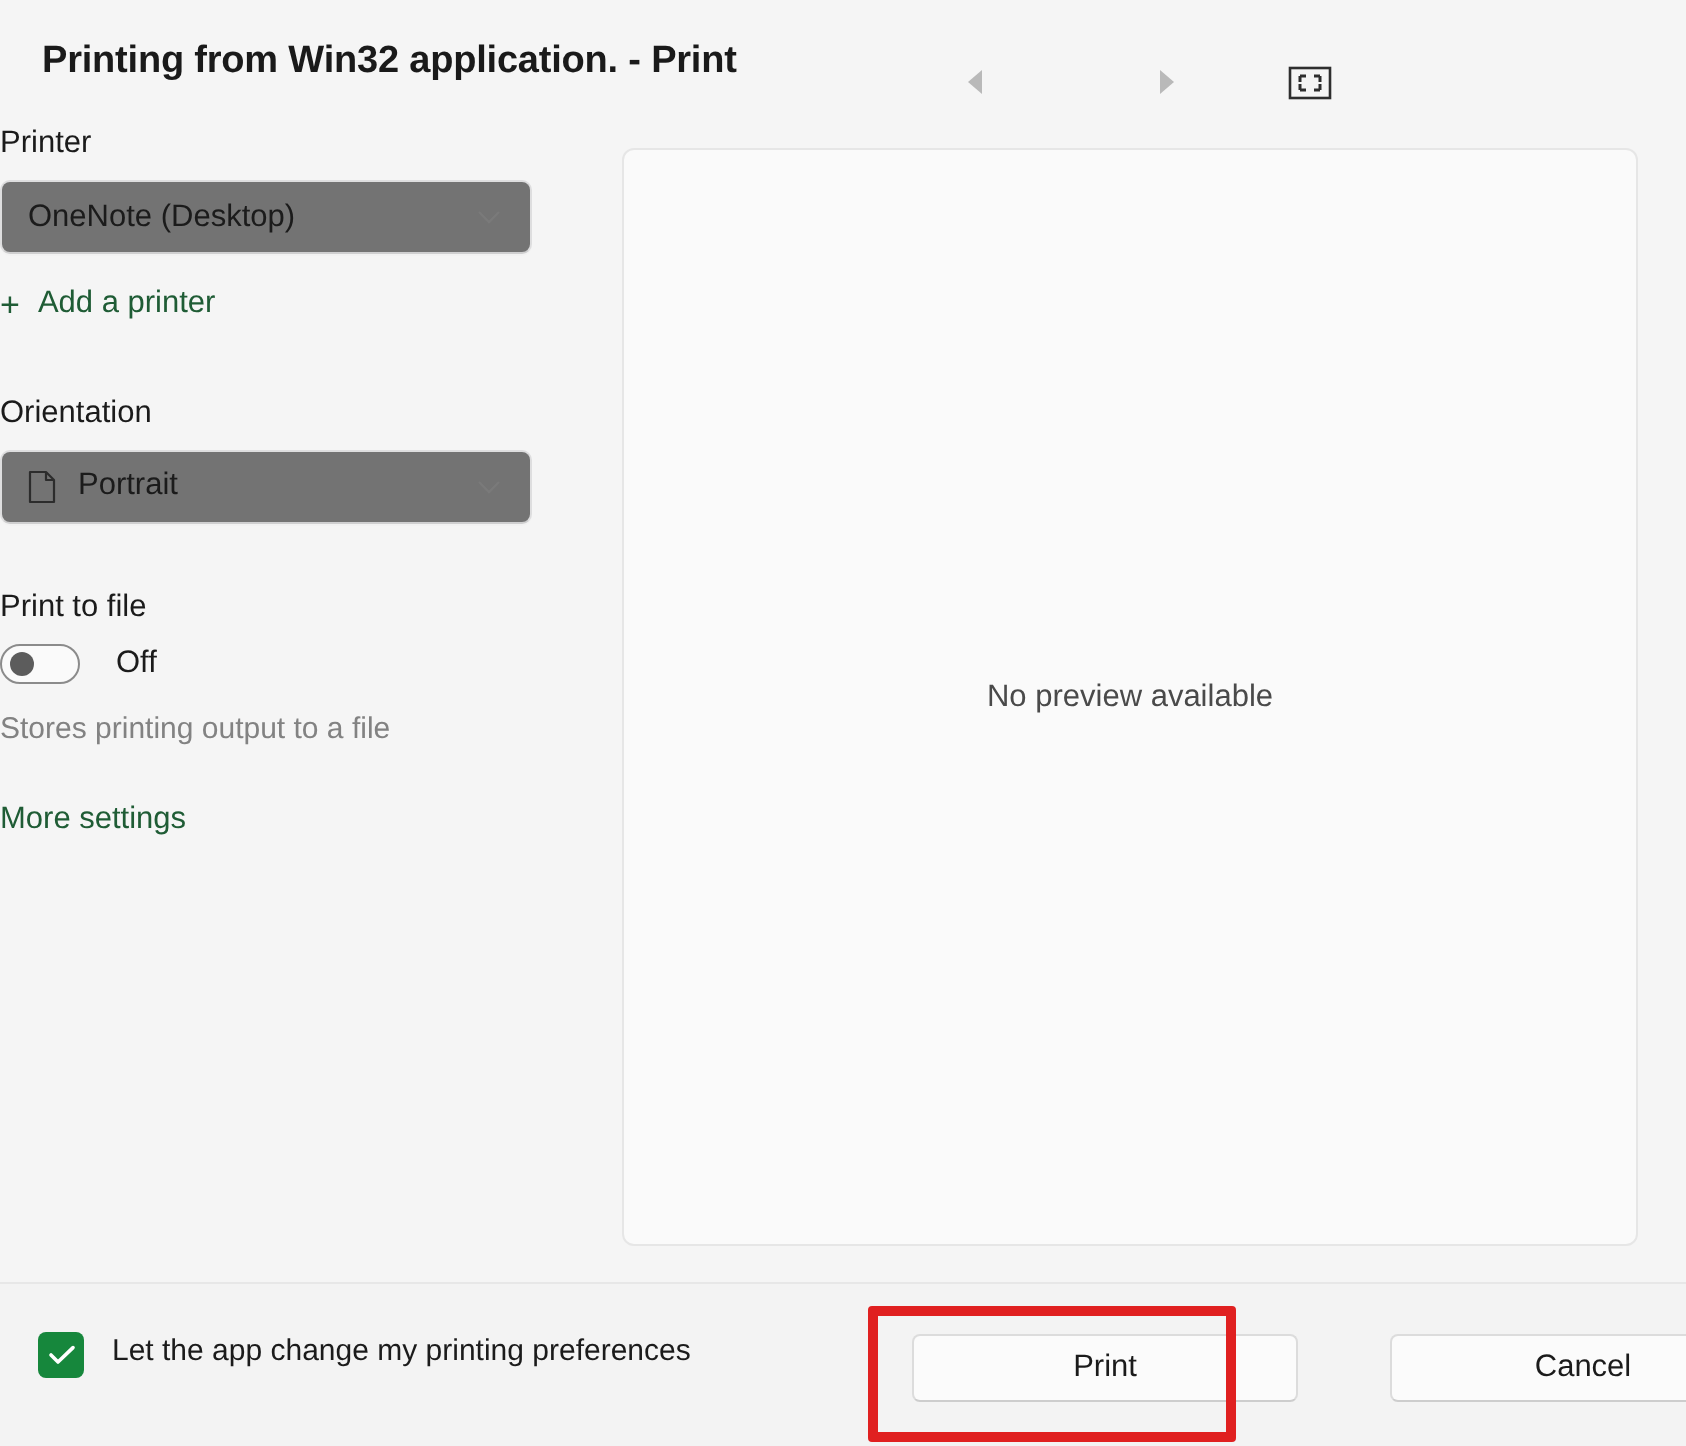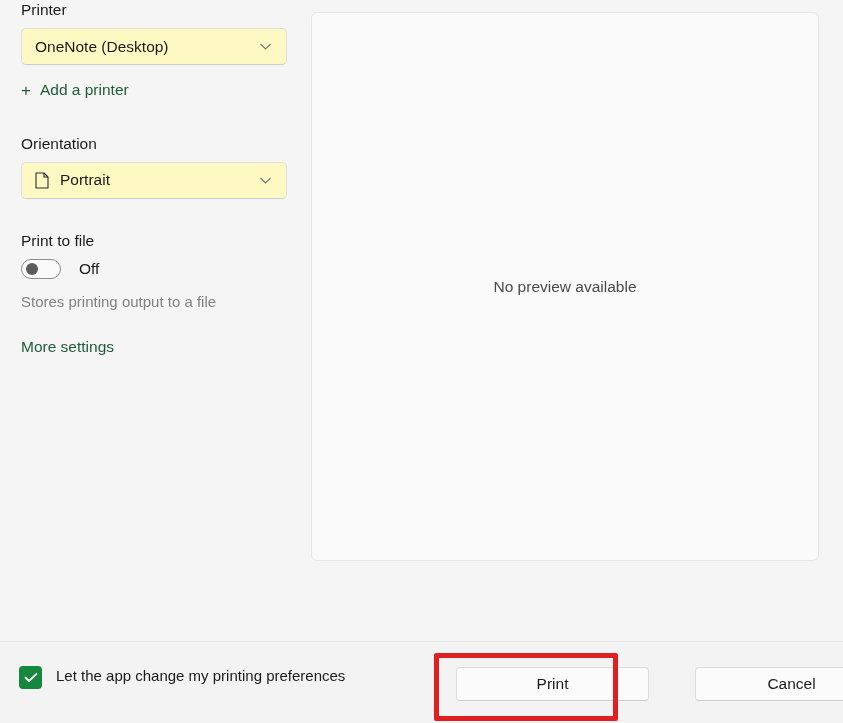--- a/index.html
+++ b/index.html
@@ -92,35 +92,34 @@
   
   .dialog-body {
     flex: 1 1 auto;
     position: relative;
   }
 
   .settings-pane {
     position: absolute;
     left: 0; top: 0;
     width: 300px;
-    padding-left: 21px;
   }
 
   .field-label {
     font-size: 15.5px;
     color: #1b1b1b;
     margin-bottom: 8px;
     line-height: 20px;
   }
 
   .combo {
     position: relative;
     width: 266px;
     height: 37px;
-    background: #fef9c3;
+    background: #737373;
     border: 1px solid #dededf;
     border-bottom-color: #cfcfd0;
     border-radius: 5px;
     display: flex;
     align-items: center;
     padding: 0 10px 0 13px;
     cursor: default;
     box-shadow: 0 1px 0 rgba(0,0,0,0.012);
   }
 
@@ -302,20 +301,42 @@
     border-radius: 2px;
     pointer-events: none;
     z-index: 40;
   }
 </style>
 </head>
 <body>
 
 <div class="print-dialog">
 
+  <div class="header">
+    <div class="dialog-title">Printing from Win32 application. - Print</div>
+
+    <div class="preview-nav">
+      <div class="nav-btn">
+        <span class="tri-left"></span>
+      </div>
+      <div class="nav-spacer"></div>
+      <div class="nav-btn">
+        <span class="tri-right"></span>
+      </div>
+      <div class="fullscreen-btn">
+        <svg width="22" height="17" viewBox="0 0 22 17">
+          <rect x="1" y="1" width="20" height="15" fill="none" stroke="#2e2e2e" stroke-width="1.3"></rect>
+          <path d="M6 5 L6 8 M6 5 L9 5" fill="none" stroke="#2e2e2e" stroke-width="1.5"></path>
+          <path d="M16 5 L16 8 M16 5 L13 5" fill="none" stroke="#2e2e2e" stroke-width="1.5"></path>
+          <path d="M6 12 L6 9 M6 12 L9 12" fill="none" stroke="#2e2e2e" stroke-width="1.5"></path>
+          <path d="M16 12 L16 9 M16 12 L13 12" fill="none" stroke="#2e2e2e" stroke-width="1.5"></path>
+        </svg>
+      </div>
+    </div>
+  </div>
 
   <div class="dialog-body">
 
     <div class="settings-pane">
 
       
       <div class="group">
         <div class="field-label">Printer</div>
         <div class="combo">
           <span class="combo-text">OneNote (Desktop)</span>

